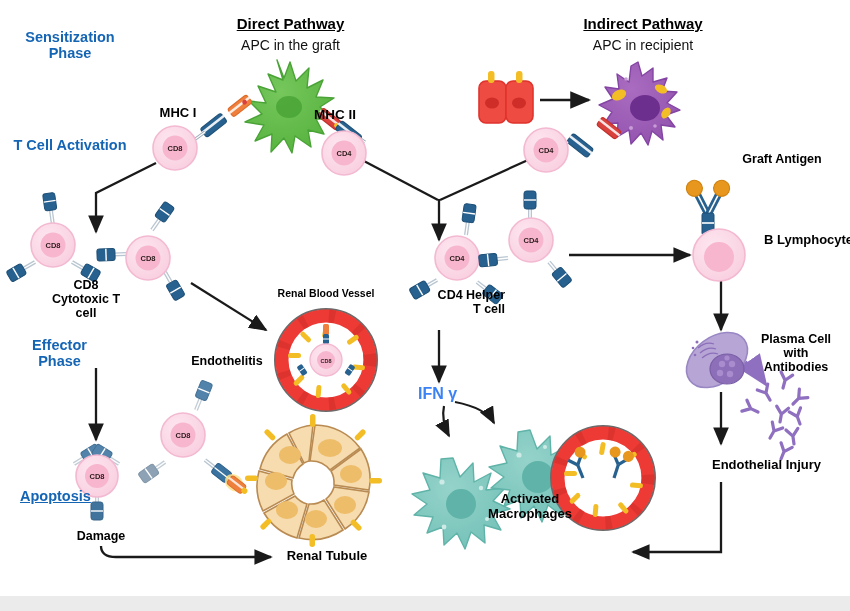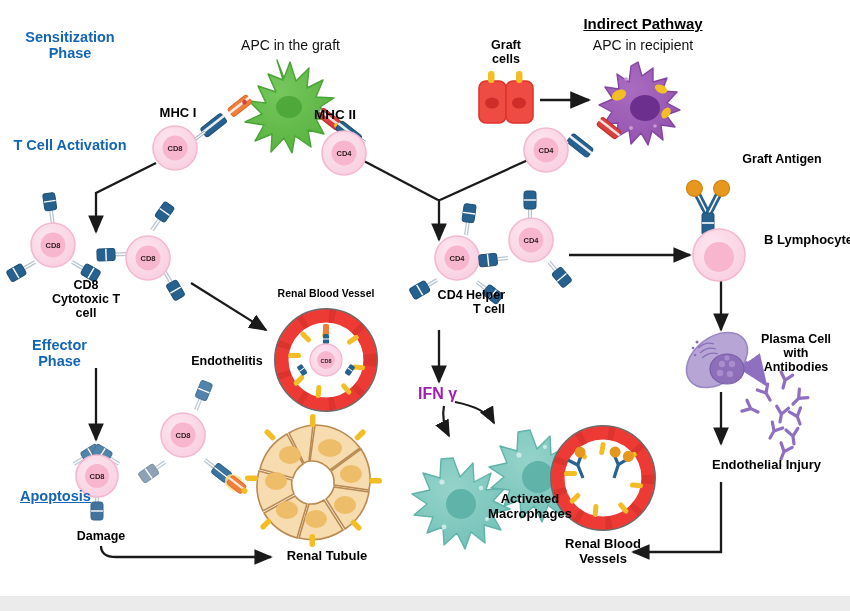--- a/index.html
+++ b/index.html
@@ -7,21 +7,21 @@
        font-family:"Liberation Sans",sans-serif;background:#ffffff;}
   #stage{position:absolute;left:0;top:0;width:850px;height:611px;}
   svg{position:absolute;left:0;top:0;width:850px;height:611px;overflow:visible;}
   .lbl{position:absolute;white-space:pre;line-height:1.12;}
   .phase{color:#1565b5;font-weight:bold;font-size:14.5px;text-align:center;}
   .hdr{color:#000;font-weight:bold;font-size:15px;text-decoration:underline;text-align:center;}
   .sub{color:#111;font-size:14px;text-align:center;font-weight:400;}
   .bold{color:#000;font-weight:bold;font-size:12.5px;text-align:center;}
   .boldL{color:#000;font-weight:bold;font-size:13px;text-align:left;}
   .small{color:#000;font-weight:bold;font-size:10.5px;text-align:center;}
-  .ifn{color:#a21caf;font-weight:bold;font-size:16px;}
+  .ifn{color:#3b82f6;font-weight:bold;font-size:16px;}
   .cdtxt{font-family:"Liberation Sans",sans-serif;font-weight:bold;fill:#2a1a1a;}
   .bottombar{position:absolute;left:0;top:596px;width:850px;height:15px;background:#ebebeb;}
 </style>
 </head>
 <body>
 
 <div id="stage">
 
   <svg viewBox="0 0 850 611">
     <defs>
@@ -520,57 +520,54 @@
           <line x1="0" y1="-14" x2="-7" y2="-22" stroke="#27618f" stroke-width="3.2"></line>
           <line x1="0" y1="-14" x2="7" y2="-22" stroke="#27618f" stroke-width="3.2"></line>
           <circle cx="-7" cy="-25" r="5.5" fill="#e8971e"></circle>
           <circle cx="7" cy="-25" r="5.5" fill="#e8971e"></circle>
         </g>
       </g>
     </g>
 
   </svg>
 
+  <div class="lbl hdr" style="left:178px;top:16px;width:225px;">Direct Pathway</div>
   <div class="lbl hdr" style="left:533px;top:16px;width:220px;">Indirect Pathway</div>
 
   <div class="lbl sub" style="left:178px;top:38px;width:225px;">APC in the graft</div>
   <div class="lbl sub" style="left:533px;top:38px;width:220px;">APC in recipient</div>
 
   <div class="lbl phase" style="left:7px;top:29px;width:126px;">Sensitization
 Phase</div>
   <div class="lbl phase" style="left:5px;top:137px;width:130px;">T Cell Activation</div>
   <div class="lbl phase" style="left:7px;top:337px;width:105px;">Effector
 Phase</div>
   <div class="lbl phase" style="left:20px;top:488px;width:100px;text-align:left;text-decoration:underline;">Apoptosis</div>
 
   <div class="lbl bold" style="left:148px;top:106px;width:60px;font-size:13px;">MHC I</div>
   <div class="lbl bold" style="left:302px;top:107px;width:66px;font-size:13.5px;">MHC II</div>
 
-  <div class="lbl bold" style="left:468px;top:38px;width:76px;">Graft
-cells</div>
   <div class="lbl bold" style="left:722px;top:152px;width:120px;">Graft Antigen</div>
 
   <div class="lbl bold" style="left:36px;top:278px;width:100px;">CD8
 Cytotoxic T
 cell</div>
   <div class="lbl bold" style="left:405px;top:288px;width:100px;text-align:right;">CD4 Helper
 T cell</div>
 
   <div class="lbl small" style="left:266px;top:288px;width:120px;">Renal Blood Vessel</div>
   <div class="lbl bold" style="left:182px;top:354px;width:90px;">Endothelitis</div>
 
   <div class="lbl boldL" style="left:748px;top:233px;width:100px;margin-left:16px;">B Lymphocyte</div>
   <div class="lbl bold" style="left:748px;top:332px;width:96px;">Plasma Cell
 with
 Antibodies</div>
 
   <div class="lbl ifn" style="left:418px;top:385px;">IFN γ</div>
   <div class="lbl bold" style="left:472px;top:492px;width:116px;font-size:13px;">Activated
 Macrophages</div>
-  <div class="lbl bold" style="left:551px;top:537px;width:104px;font-size:13px;">Renal Blood
-Vessels</div>
   <div class="lbl boldL" style="left:664px;top:458px;width:130px;margin-left:48px;">Endothelial Injury</div>
 
   <div class="lbl bold" style="left:62px;top:529px;width:78px;">Damage</div>
   <div class="lbl bold" style="left:267px;top:549px;width:120px;font-size:13px;">Renal Tubule</div>
 
   <div class="bottombar"></div>
 </div>
 
 </body></html>

